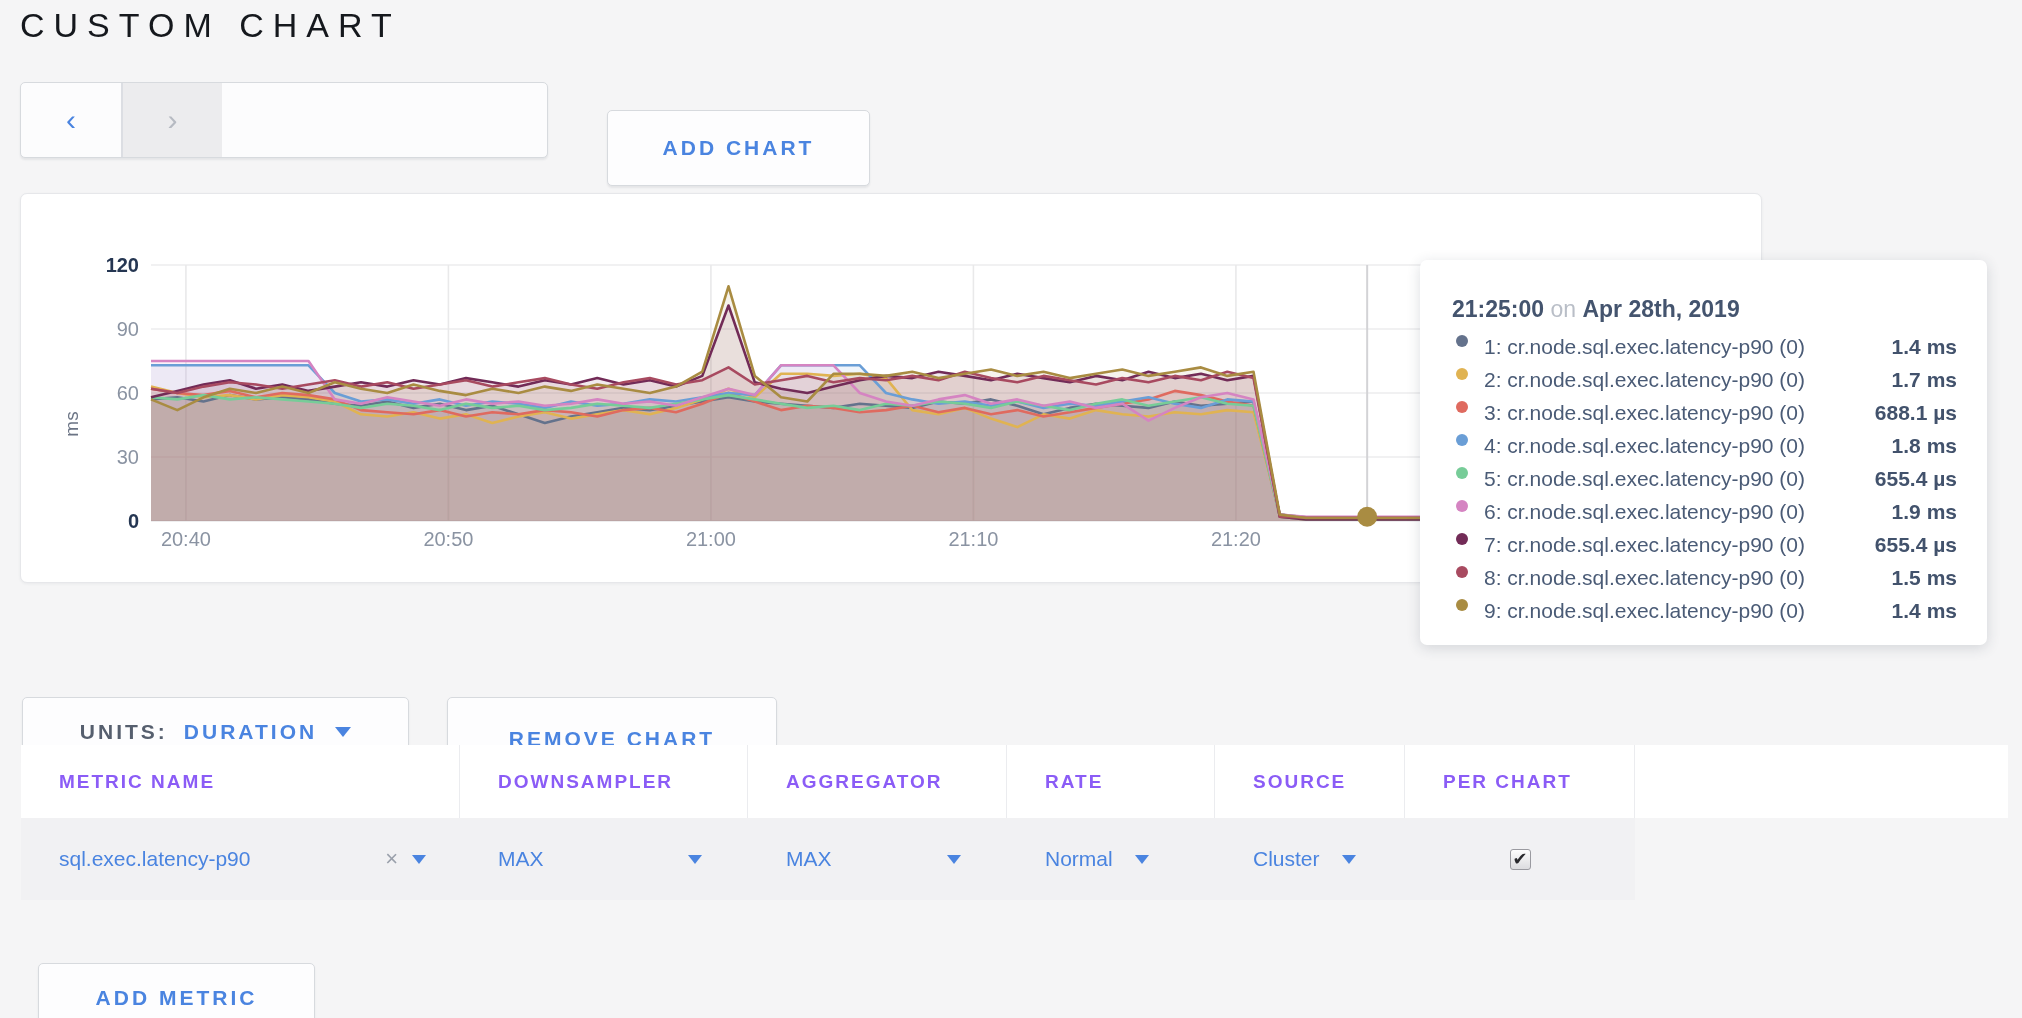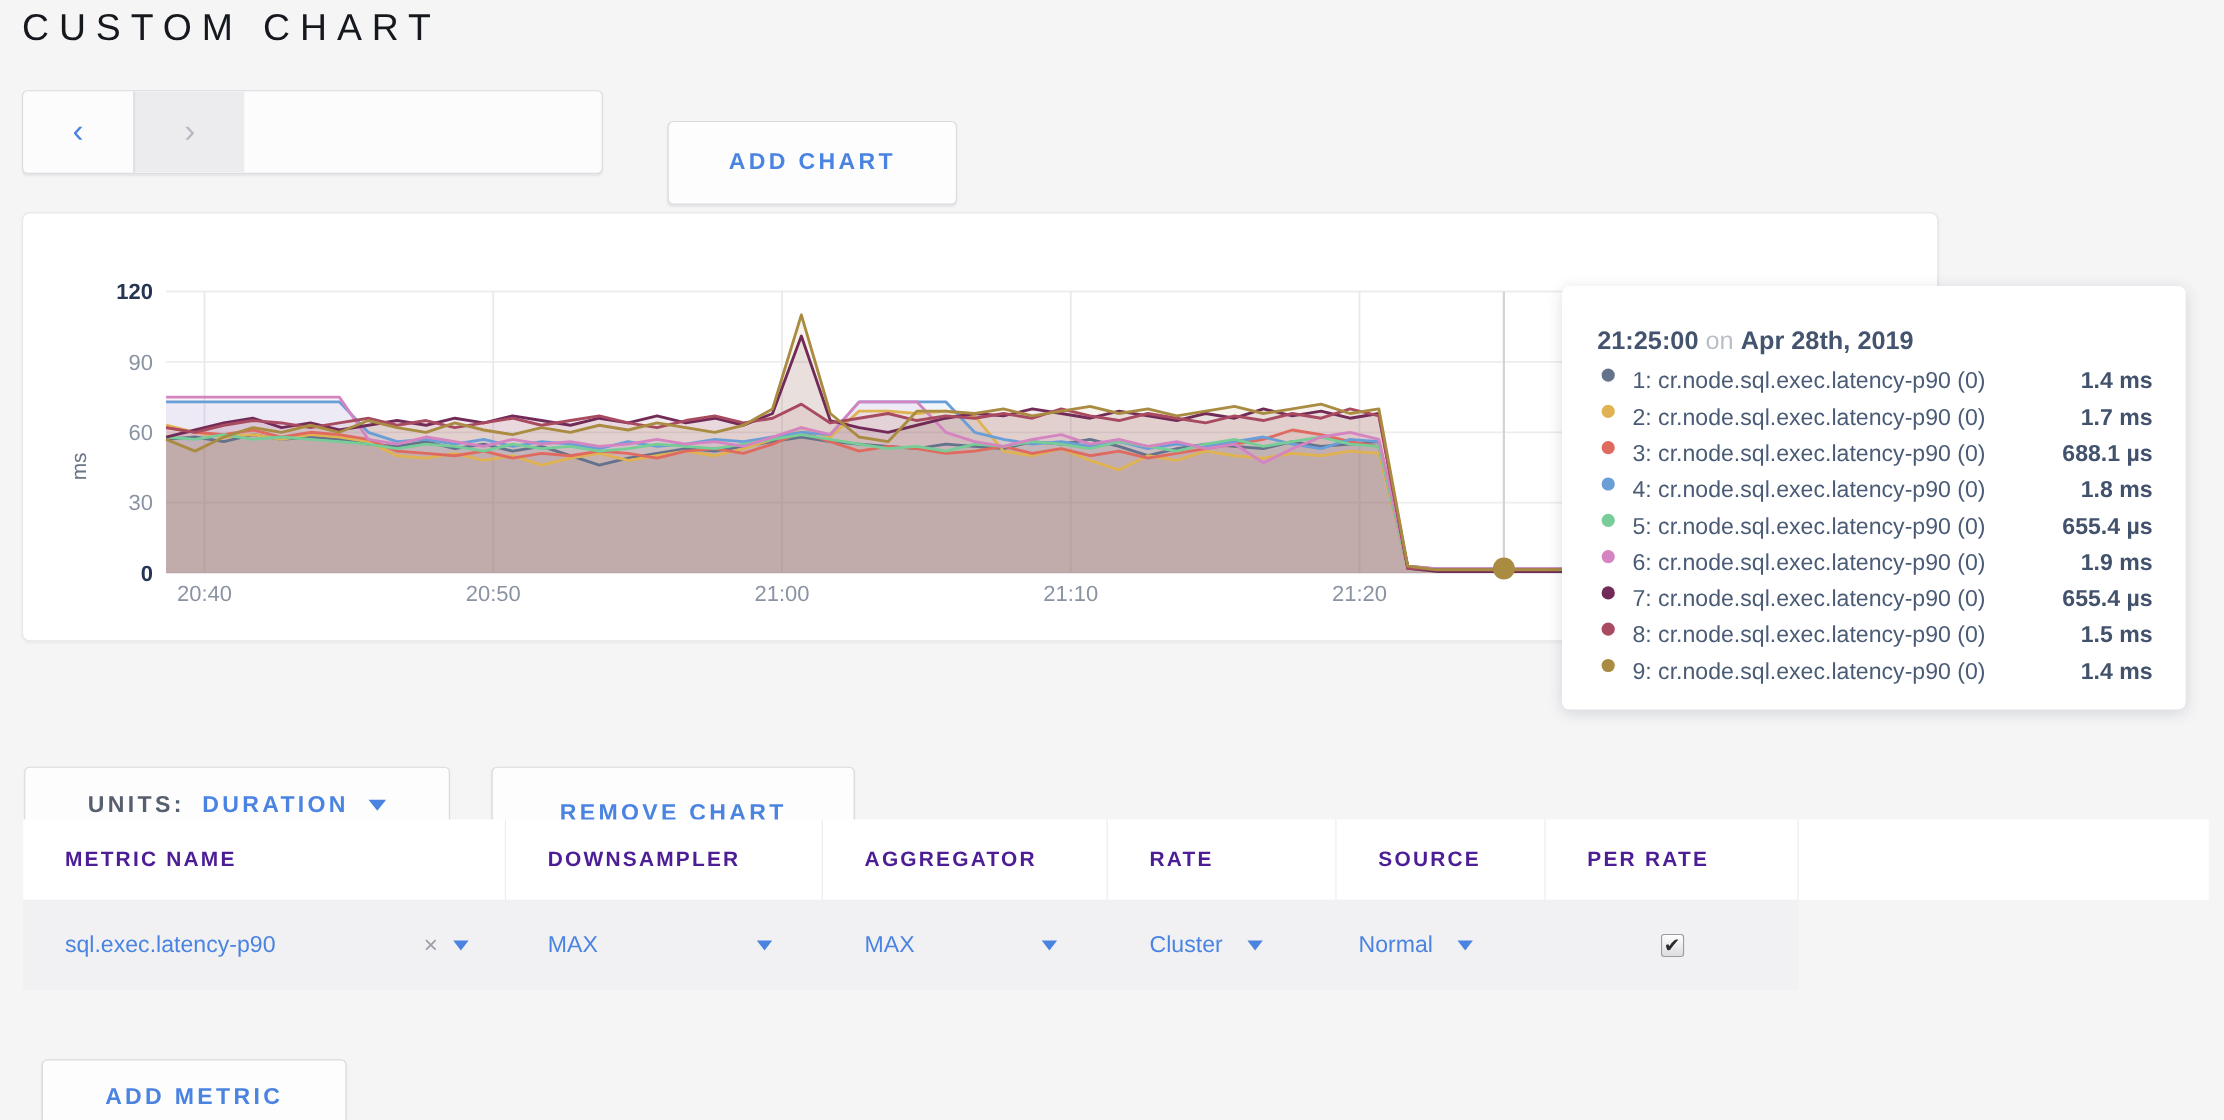--- a/index.html
+++ b/index.html
@@ -54,21 +54,21 @@
   
   .btn-units { left:22px; top:669px; width:387px; height:69px; }
   .units-static { color:#565f6e; font-weight:700; letter-spacing:3px; margin-right:16px; }
   .caret { width:0; height:0; border-left:8px solid transparent; border-right:8px solid transparent;
            border-top:10px solid #4a84e0; display:inline-block; margin-left:18px; }
   .btn-remove-chart { left:447px; top:669px; width:330px; height:84px; }
   
   .mtable { position:absolute; left:21px; top:745px; width:1987px; }
   .mt-header { display:flex; background:#ffffff; height:73px; }
   .mt-header .mt-cell { border-right:1px solid #ebecef; display:flex; align-items:center;
-     font-size:19px; font-weight:700; letter-spacing:2px; color:#4c1d95; padding-left:38px; }
+     font-size:19px; font-weight:700; letter-spacing:2px; color:#8b5cf6; padding-left:38px; }
   .mt-header .mt-cell:last-child { border-right:none; }
   .mt-row { display:flex; height:82px; }
   .mt-row .mt-cell { background:#f1f1f3; display:flex; align-items:center; padding-left:38px;
      font-size:21px; color:#4a84e0; }
   .mt-cell.c0 { width:439px; } .mt-cell.c1 { width:288px; } .mt-cell.c2 { width:259px; }
   .mt-cell.c3 { width:208px; } .mt-cell.c4 { width:190px; } .mt-cell.c5 { width:230px; }
   .mt-cell.c6 { width:373px; background:transparent !important; border-right:none !important; padding-left:0; position:relative; }
   .metric-adorn { margin-left:auto; margin-right:34px; display:flex; align-items:center; }
   .x-icon { color:#9aa0ab; font-size:22px; margin-right:14px; cursor:pointer; }
   .caret.sm { border-left-width:7px; border-right-width:7px; border-top-width:9px; margin-left:0; cursor:pointer; }
@@ -204,47 +204,47 @@
 </div>
 <div class="btn btn-remove-chart">REMOVE CHART</div>
 
 <div class="mtable">
   <div class="mt-header" id="mt-header">
       <div class="mt-cell c0">METRIC NAME</div>
       <div class="mt-cell c1">DOWNSAMPLER</div>
       <div class="mt-cell c2">AGGREGATOR</div>
       <div class="mt-cell c3">RATE</div>
       <div class="mt-cell c4">SOURCE</div>
-      <div class="mt-cell c5">PER RATE</div>
+      <div class="mt-cell c5">PER CHART</div>
       <div class="mt-cell c6"></div>
     </div>
   <div class="mt-row">
     <div class="mt-cell c0">
       <span>sql.exec.latency-p90</span>
       <span class="metric-adorn">
         <span class="x-icon">×</span>
         <span class="caret sm"></span>
       </span>
     </div>
     <div class="mt-cell c1 dd-between">
       <span>MAX</span>
       <span class="caret sm"></span>
     </div>
     <div class="mt-cell c2 dd-between">
       <span>MAX</span>
       <span class="caret sm"></span>
     </div>
+    <div class="mt-cell c3 dd-inline">
+      <span>Normal</span>
+      <span class="caret sm"></span>
+    </div>
     <div class="mt-cell c4 dd-inline">
       <span>Cluster</span>
       <span class="caret sm"></span>
     </div>
-    <div class="mt-cell c3 dd-inline">
-      <span>Normal</span>
-      <span class="caret sm"></span>
-    </div>
     <div class="mt-cell c5 pn-center">
       <span class="checkbox">✔</span>
     </div>
     <div class="mt-cell c6">
       
     </div>
   </div>
 </div>
 
 <div class="btn btn-add-metric">ADD METRIC</div>

